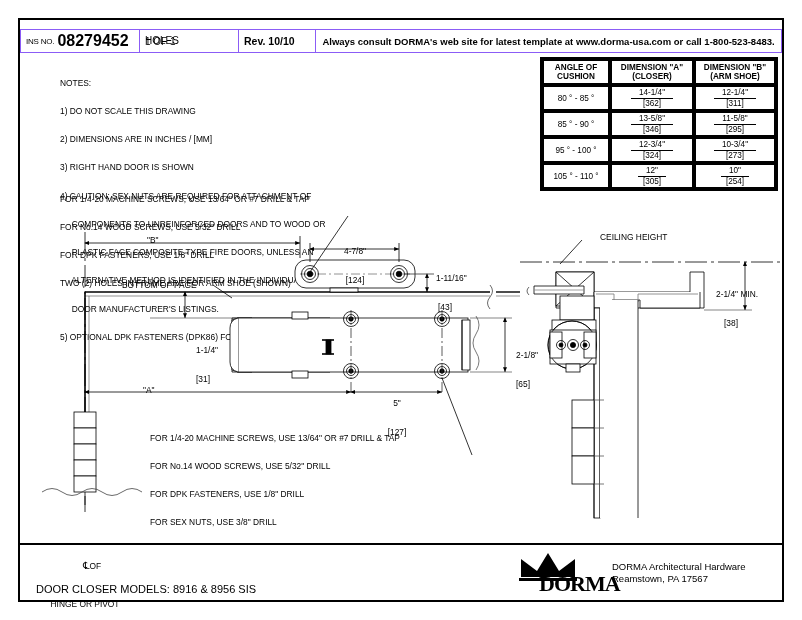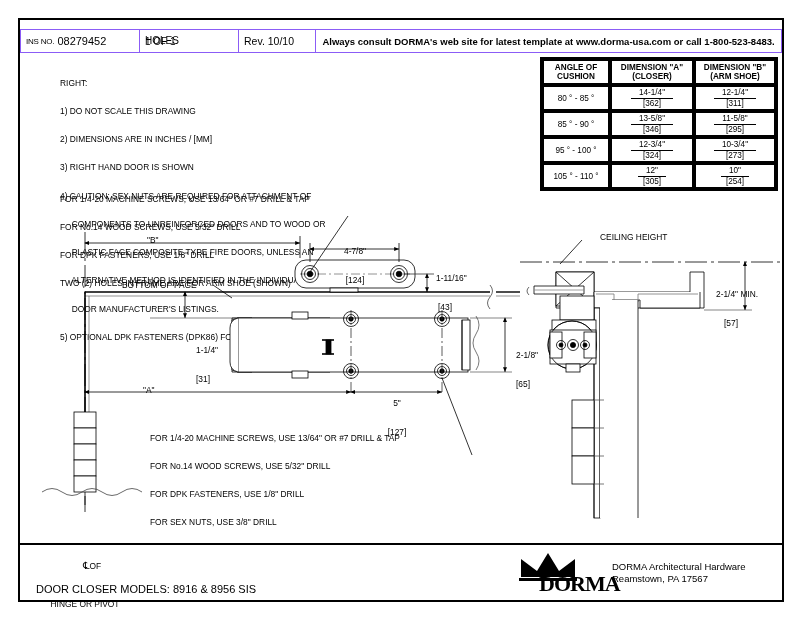--- a/index.html
+++ b/index.html
@@ -13,24 +13,24 @@
 
   
   .border-outer{position:absolute;left:18px;top:18px;width:766px;height:584px;border:2px solid #000;box-sizing:border-box;}
 
   
   .hdr{position:absolute;left:20px;top:29px;height:24px;}
   .hdr-cell{position:absolute;top:0;height:24px;border:1px solid #8b5cf6;box-sizing:border-box;
             display:flex;align-items:center;padding:0 5px;white-space:nowrap;}
   .hdr-ins{left:0;width:120px;}
   .hdr-page{left:119px;width:100px;}
-  .hdr-rev{left:218px;width:78px;}
+  .hdr-rev{left:218px;width:78px;font-weight:bold;}
   .hdr-note{left:295px;width:467px;justify-content:center;font-weight:bold;font-size:9.5px;}
   .t-ins-lbl{font-size:8px;letter-spacing:-.2px;}
-  .t-ins-val{font-size:11px;margin-left:3px;}
+  .t-ins-val{font-size:16px;margin-left:3px;font-weight:bold;}
   .t-ofp{font-size:10px;text-align:right;}
   .t-page-overlap{position:absolute;left:5px;top:5px;font-size:10px;}
   .t-rev{font-size:10.5px;}
 
   
   .tx{position:absolute;white-space:pre;font-size:8.4px;line-height:9.4px;}
 
   
   #notes{left:60px;top:60px;}
   #drill-top{left:60px;top:176px;}
@@ -79,21 +79,21 @@
     </div>
     <div class="hdr-cell hdr-rev">
       <span class="t-rev">Rev. 10/10</span>
     </div>
     <div class="hdr-cell hdr-note">
       <span>Always consult DORMA's web site for latest template at www.dorma-usa.com or call 1-800-523-8483.</span>
     </div>
   </div>
 
   <div class="tx" id="notes">
-    <div>RIGHT:</div>
+    <div>NOTES:</div>
     <div>1) DO NOT SCALE THIS DRAWING</div>
     <div>2) DIMENSIONS ARE IN INCHES / [MM]</div>
     <div>3) RIGHT HAND DOOR IS SHOWN</div>
     <div>4) CAUTION: SEX NUTS ARE REQUIRED FOR ATTACHMENT OF</div>
     <div>     COMPONENTS TO UNREINFORCED DOORS AND TO WOOD OR</div>
     <div>     PLASTIC FACE COMPOSITE TYPE FIRE DOORS, UNLESS AN</div>
     <div>     ALTERNATIVE METHOD IS IDENTIFIED IN THE INDIVIDUAL</div>
     <div>     DOOR MANUFACTURER'S LISTINGS.</div>
     <div>5) OPTIONAL DPK FASTENERS (DPK86) FOR STEEL DOOR &amp; FRAME ONLY.</div>
   </div>
@@ -369,21 +369,21 @@
     <div>[65]</div>
   </div>
 
   <div class="lbl c" style="left:372px;top:380px;width:50px;">
     <div>5"</div>
     <div>[127]</div>
   </div>
 
   <div class="lbl" style="left:716px;top:271px;">
     <div>2-1/4" MIN.</div>
-    <div style="margin-left:8px">[57]</div>
+    <div style="margin-left:8px">[38]</div>
   </div>
 
   <div class="lbl" style="left:122px;top:281px;">BOTTOM OF PAGE</div>
   <div class="lbl" style="left:600px;top:233px;">CEILING HEIGHT</div>
 
   <div class="lbl c" style="left:35px;top:532px;width:100px;">
     <div>
       <span style="font-size:10px">℄</span><span>OF</span>
     </div>
     <div>HINGE OR PIVOT</div>

